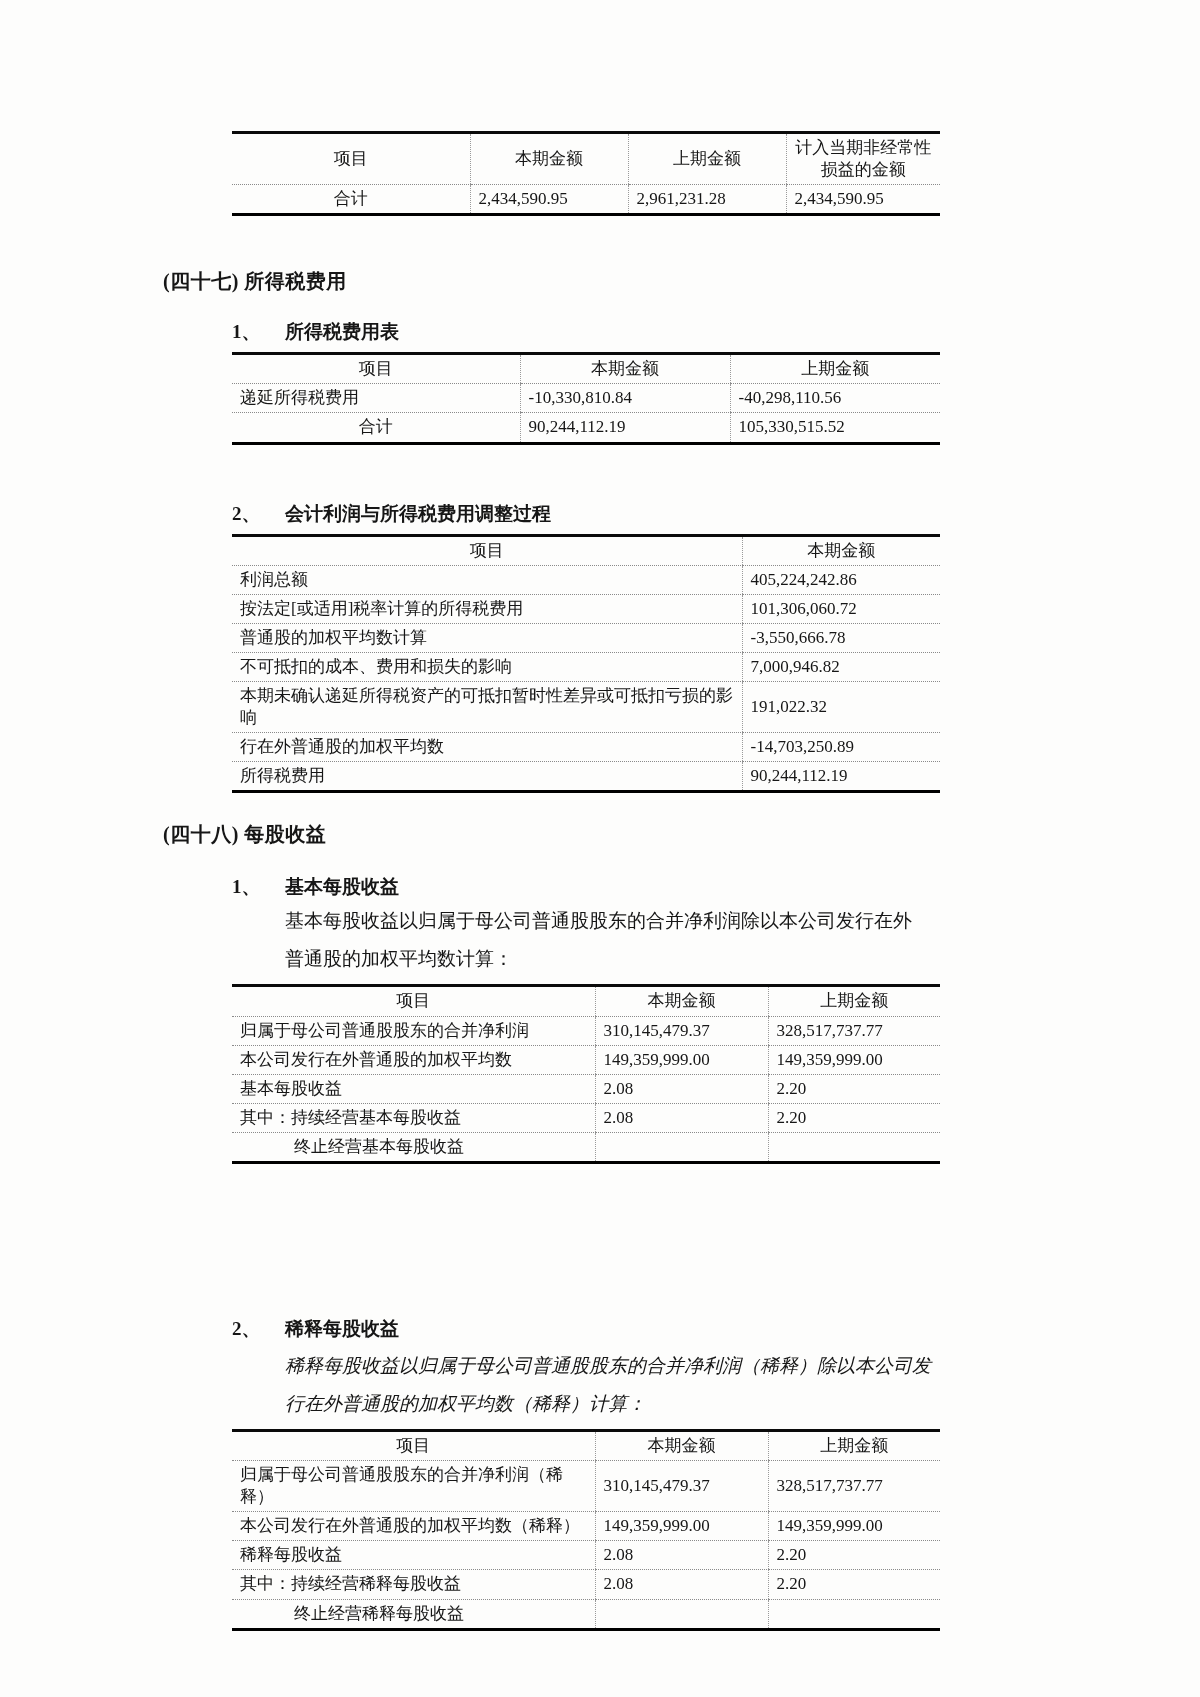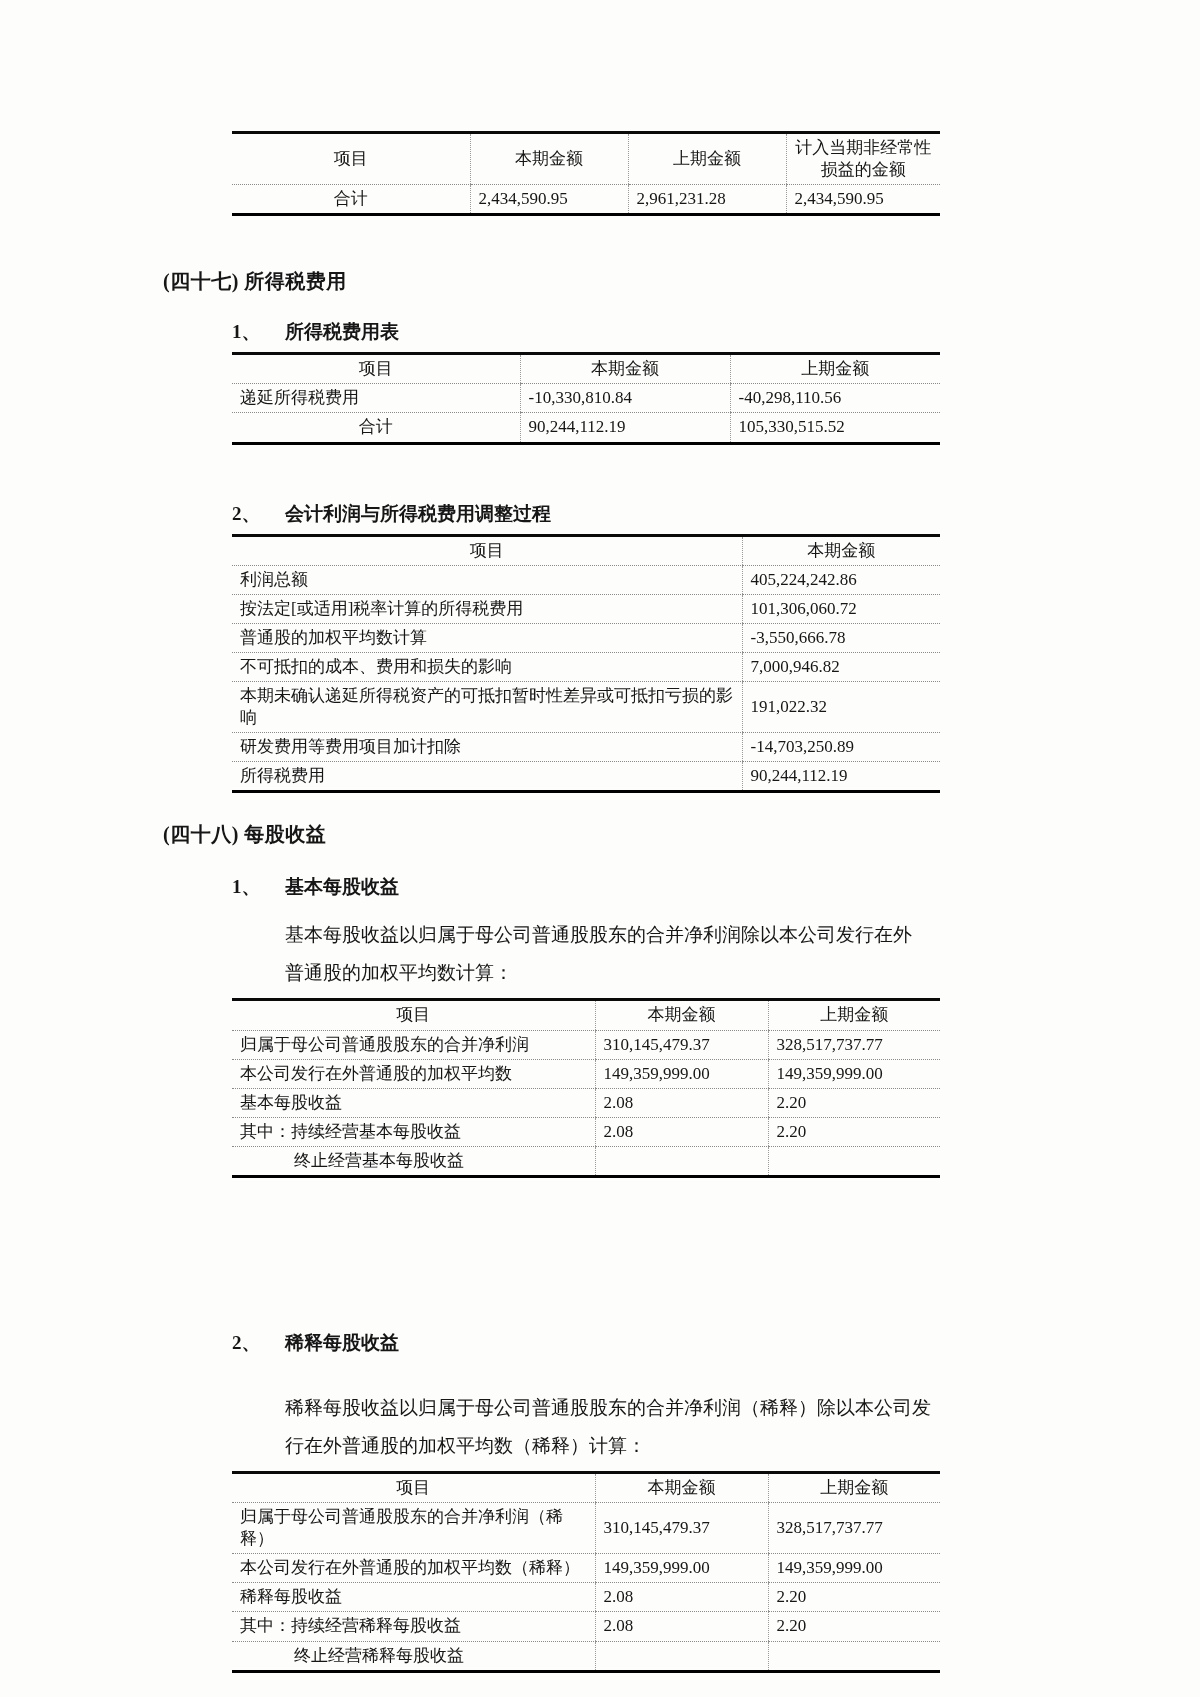--- a/index.html
+++ b/index.html
@@ -44,24 +44,24 @@
   }
   
   .mt-summary{margin-top:131px;}
   .mt-sec47{margin-top:52px;}
   .mt-sub1a{margin-top:24px;}
   .mt-t1{margin-top:7px;}
   .mt-sub2a{margin-top:56px;}
   .mt-t2{margin-top:7px;}
   .mt-sec48{margin-top:28px;}
   .mt-sub1b{margin-top:26px;}
-  .mt-intro1{margin-top:16px;}
+  .mt-intro1{margin-top:2px;}
   .mt-t3{margin-top:6px;}
   .mt-sub2b{margin-top:152px;}
-  .mt-intro2{margin-top:33px;}
+  .mt-intro2{margin-top:5px;font-style:italic;}
   .mt-t4{margin-top:6px;}
 </style>
 </head>
 <body>
 
 <div class="page">
 
   <table class="fin mt-summary" style="width:708px">
     <colgroup>
         <col style="width:238px">
@@ -146,21 +146,21 @@
     </tr>
     <tr>
       <td class="l">不可抵扣的成本、费用和损失的影响</td>
       <td class="r">7,000,946.82</td>
     </tr>
     <tr>
       <td class="l">本期未确认递延所得税资产的可抵扣暂时性差异或可抵扣亏损的影响</td>
       <td class="r">191,022.32</td>
     </tr>
     <tr>
-      <td class="l">研发费用等费用项目加计扣除</td>
+      <td class="l">行在外普通股的加权平均数</td>
       <td class="r">-14,703,250.89</td>
     </tr>
     <tr>
       <td class="l">所得税费用</td>
       <td class="r">90,244,112.19</td>
     </tr>
   </tbody>
     </table>
 
   <div class="sec-title mt-sec48">(四十八) 每股收益</div>

